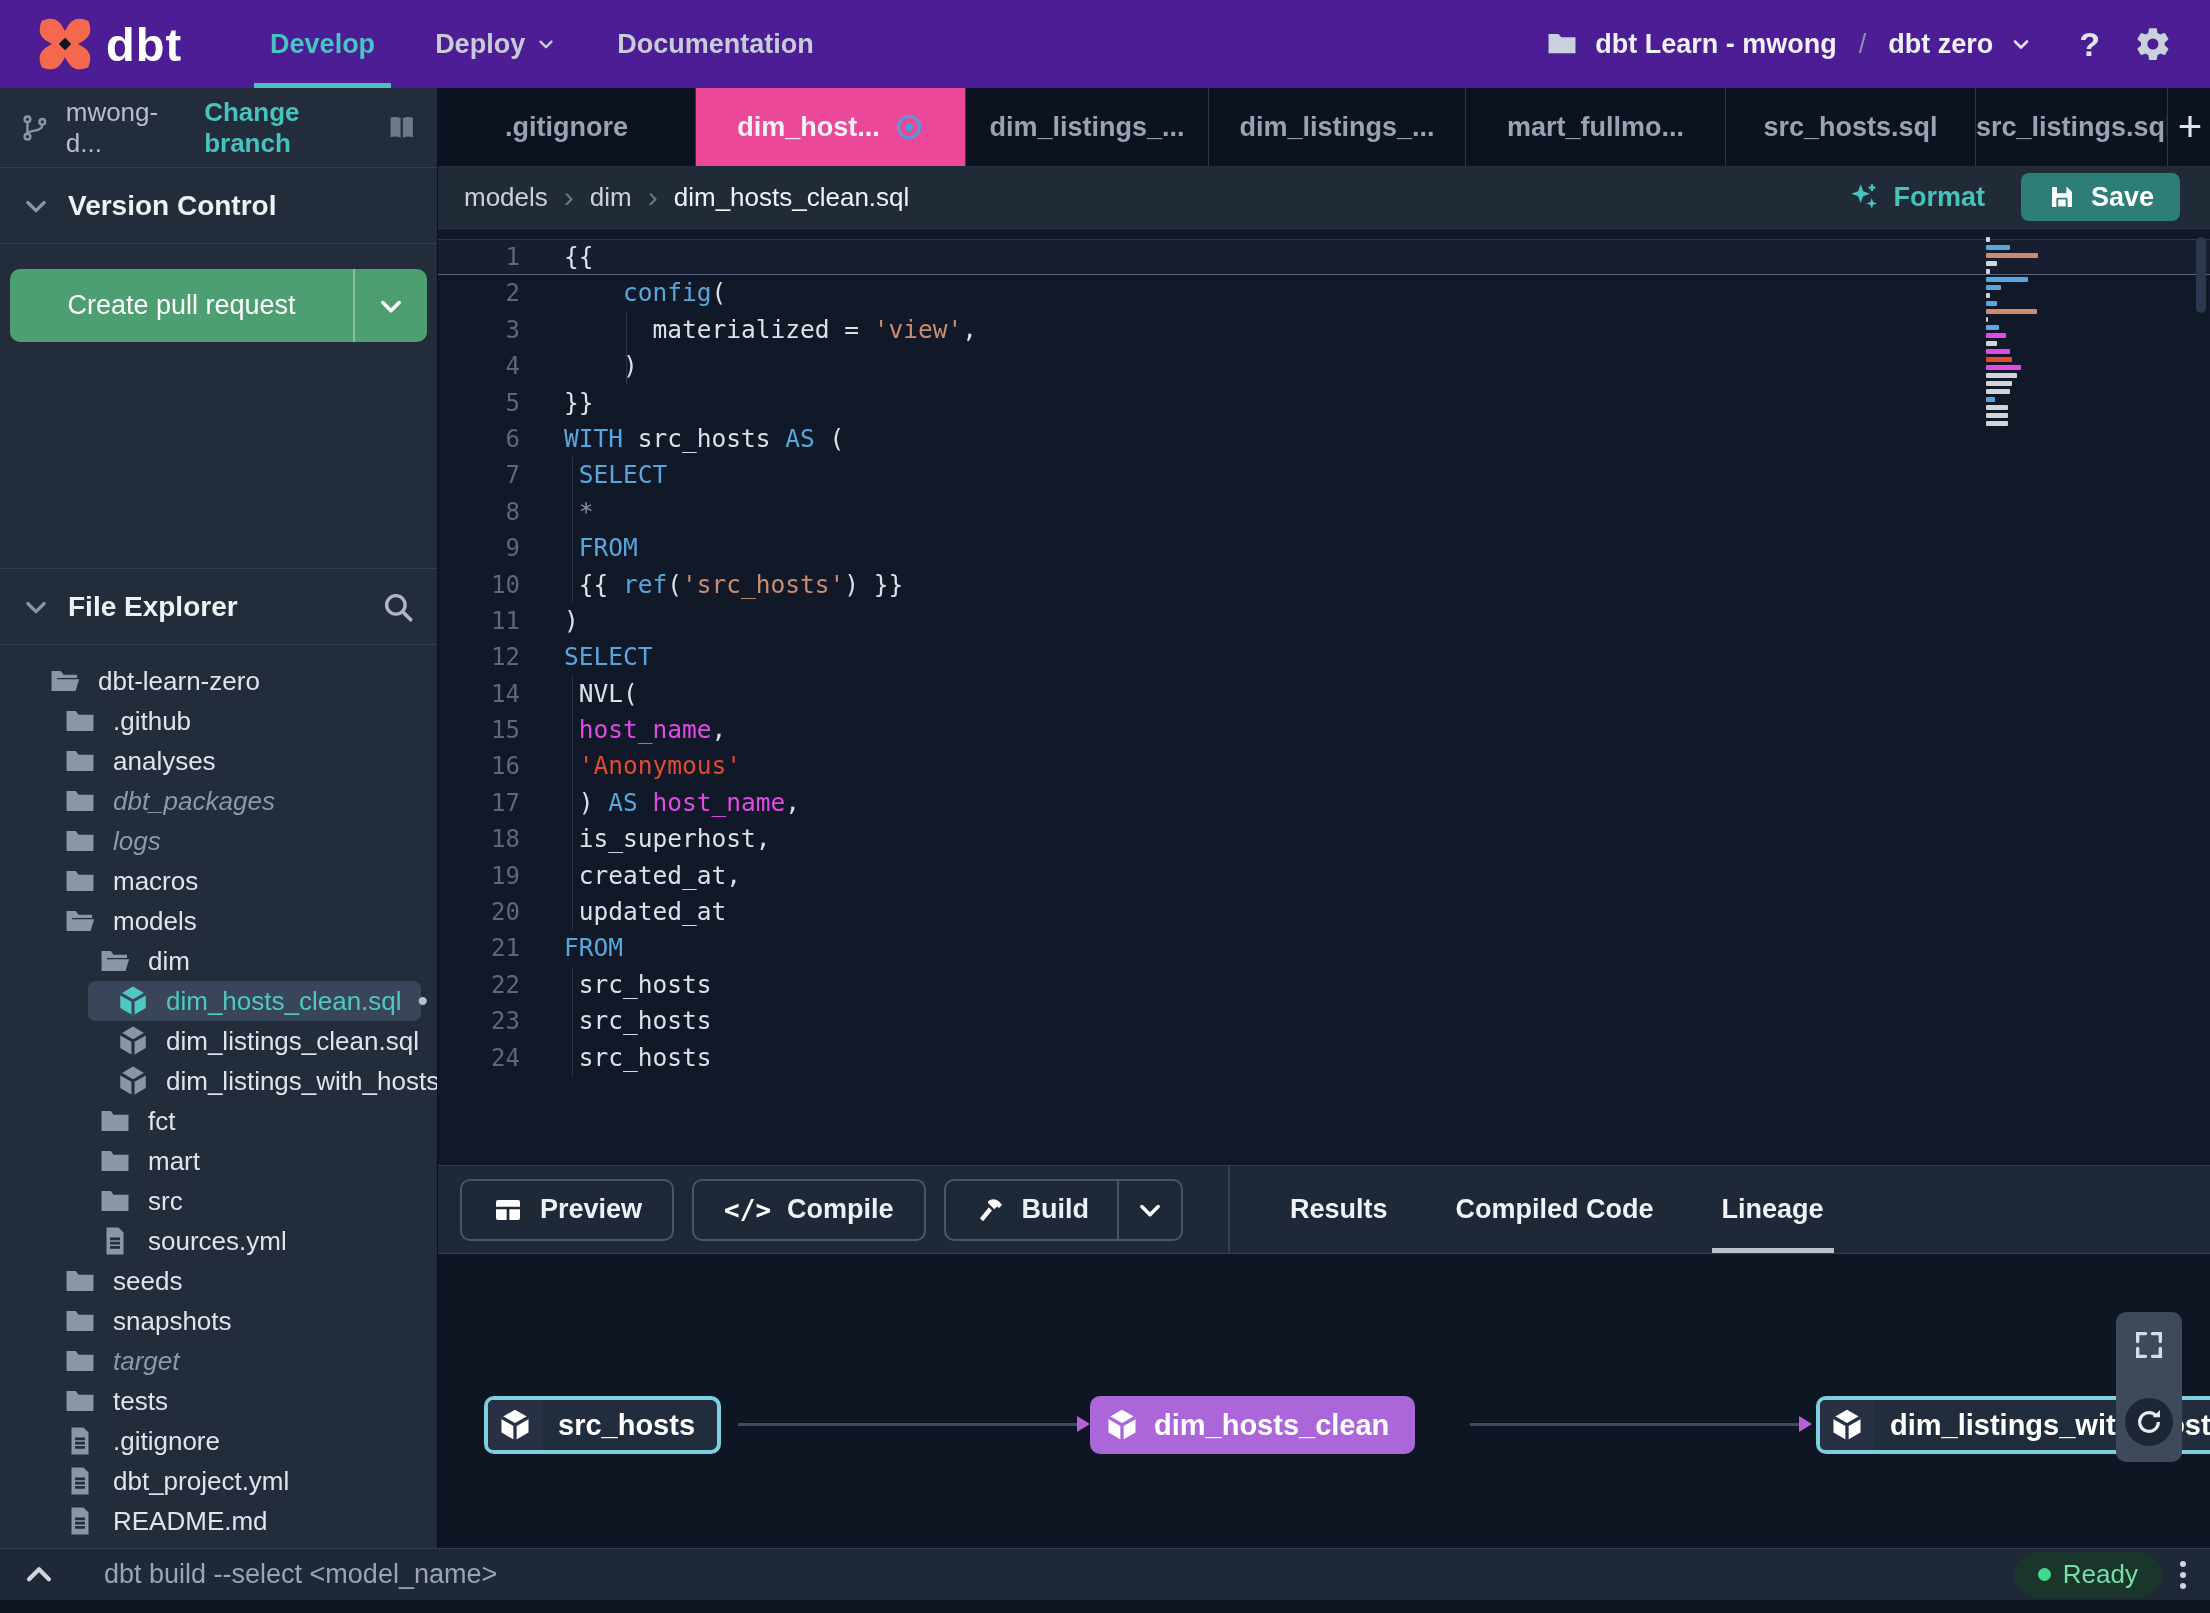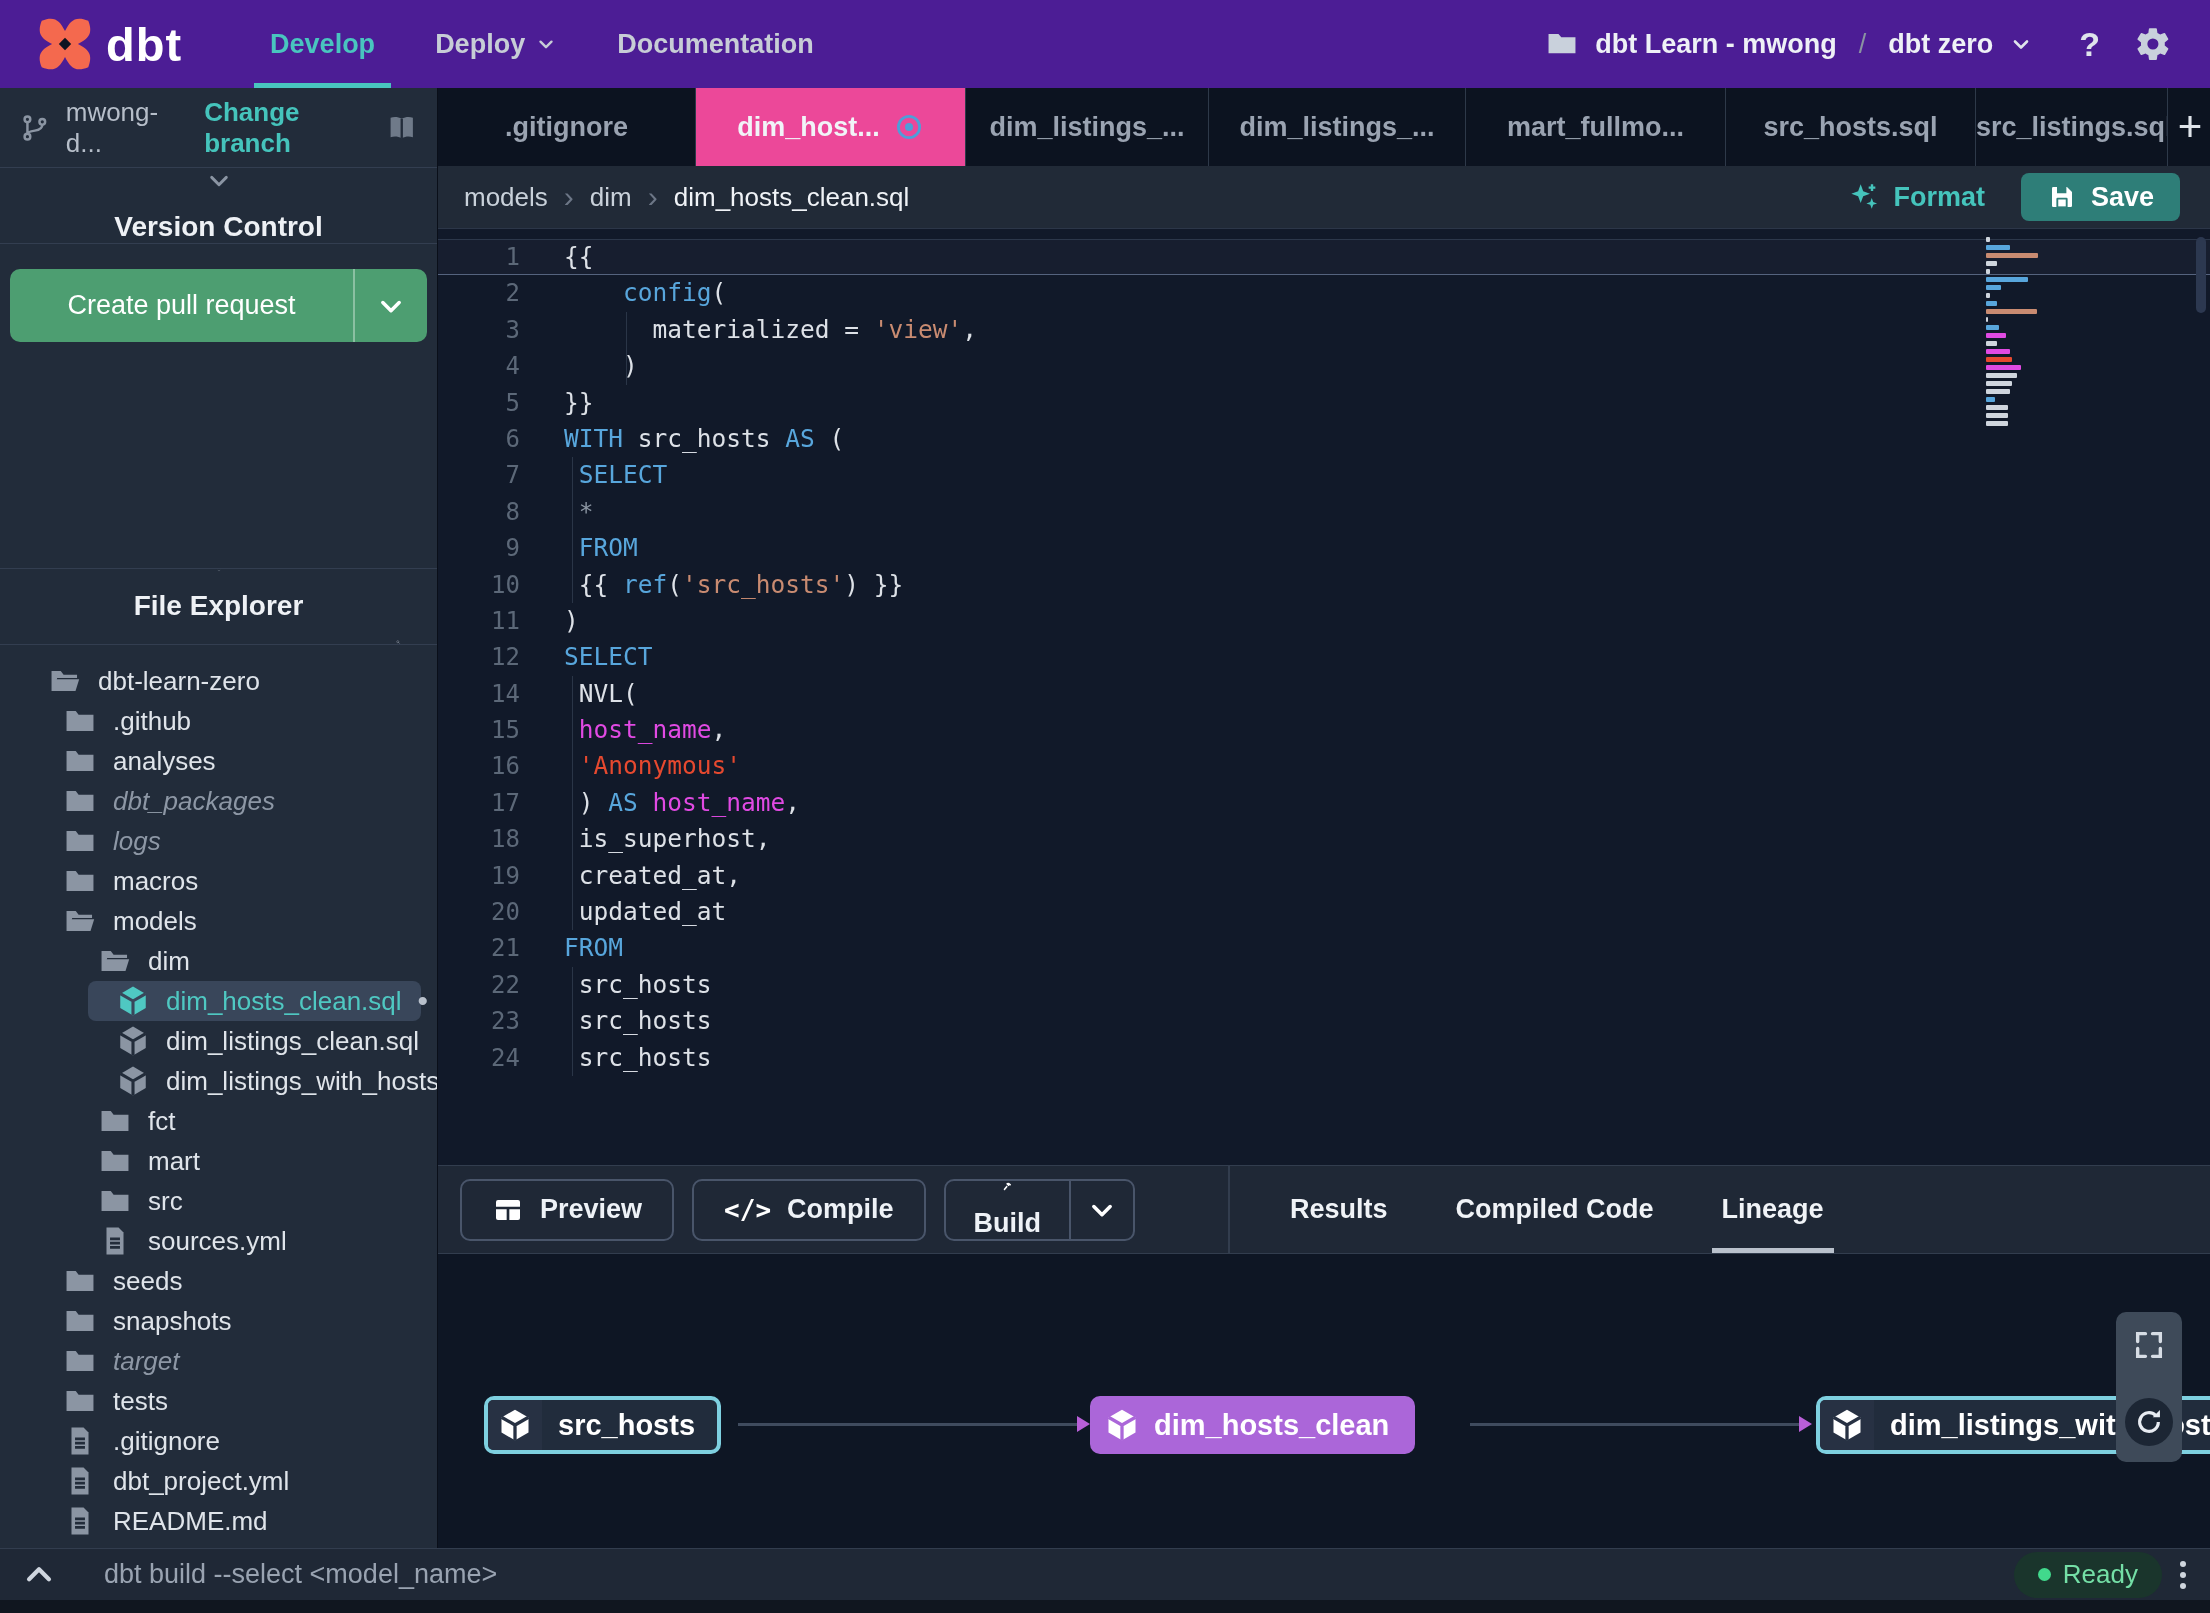--- a/index.html
+++ b/index.html
@@ -21,21 +21,21 @@
   .proj-sep { font-size:27px; color:#8a93a2; margin:0 6px; }
   .help-q { font-size:34px; font-weight:bold; color:#dfe4ec; margin-left:30px; cursor:pointer; }
   .gear { margin-left:18px; cursor:pointer; }
 
   
   .sidebar { position:absolute; top:88px; left:0; width:438px; bottom:65px; background:#222c3a; border-right:1px solid #0a0f19; overflow:hidden; }
   .branch-row { height:80px; display:flex; align-items:center; gap:16px; padding:0 20px; border-bottom:1px solid #333e50; }
   .branch-name { font-size:26px; color:#b6bec9; }
   .change-branch { font-size:26px; font-weight:600; color:#45c4bc; cursor:pointer; margin-left:10px; }
   .book { margin-left:auto; }
-  .vc-header, .fe-header { display:flex; align-items:center; gap:18px; padding:0 22px; font-weight:bold; font-size:28px; color:#eef1f5;flex-direction:column; }
+  .vc-header, .fe-header { display:flex; align-items:center; gap:18px; padding:0 22px; font-weight:bold; font-size:28px; color:#eef1f5; }
   .vc-header { height:76px; border-bottom:1px solid #333e50; }
   .sec-chev { width:28px; height:28px; color:#8b95a3; }
   .create-pr { margin:25px 10px 0 10px; height:73px; display:flex; border-radius:10px; overflow:hidden; background:#4d9e71; cursor:pointer; }
   .pr-main { flex:1; display:flex; align-items:center; justify-content:center; color:#fff; font-size:27px; }
   .pr-div { width:2px; background:rgba(255,255,255,0.35); margin:0; }
   .pr-chev { width:72px; display:flex; align-items:center; justify-content:center; }
   .fe-header { position:absolute; top:480px; left:0; right:0; height:77px; border-top:1px solid #333e50; border-bottom:1px solid #333e50; background:#222c3a; }
   .fe-search { margin-left:auto; color:#aeb6c2; cursor:pointer; }
   .fe-tree { position:absolute; top:557px; bottom:0; left:0; right:0; padding-top:16px; overflow:hidden; }
   .tree-row { height:40px; display:flex; align-items:center; gap:16px; font-size:26px; color:#dfe4ea; cursor:pointer; --cut:#222c3a; }
@@ -76,21 +76,21 @@
   .seg-plain { color:#dde1e7; } .seg-kw { color:#58a6dc; } .seg-str { color:#c98b71; }
   .seg-red { color:#e6492f; } .seg-ident { color:#e14ae3; } .seg-dim { color:#8b95a2; }
   .minimap { position:absolute; top:8px; right:168px; width:56px; }
   .mbar { height:5px; margin-bottom:3px; border-radius:1px; }
   .scrollthumb { position:absolute; right:4px; top:8px; width:10px; height:76px; background:#2c3850; border-radius:5px; }
 
   
   .btoolbar { height:88px; background:#1f2836; border-top:1px solid #323d4e; display:flex; align-items:center; position:relative; flex:none; }
   .act-btn { height:62px; border:2px solid #49556a; border-radius:10px; padding:0 30px; display:flex; align-items:center; gap:16px; font-size:27px; font-weight:600; color:#eef2f7; background:transparent; cursor:pointer; }
   .build-group { margin-left:18px; height:62px; border:2px solid #49556a; border-radius:10px; display:flex; align-items:stretch; overflow:hidden; cursor:pointer; }
-  .build-main { display:flex; align-items:center; gap:16px; padding:0 28px; font-size:27px; font-weight:600; color:#eef2f7;flex-direction:column; }
+  .build-main { display:flex; align-items:center; gap:16px; padding:0 28px; font-size:27px; font-weight:600; color:#eef2f7; }
   .build-div { width:2px; background:#49556a; }
   .build-chev { width:62px; display:flex; align-items:center; justify-content:center; }
   .code-ico { font-family:"DejaVu Sans Mono", monospace; font-size:26px; font-weight:bold; color:#fff; }
   .tb-vdiv { position:absolute; left:790px; top:0; bottom:0; width:2px; background:#323d4e; }
   .rtabs { position:absolute; left:818px; top:0; bottom:0; display:flex; align-items:stretch; }
   .rtab { position:relative; display:flex; align-items:center; padding:0 34px; font-size:27px; font-weight:600; color:#f0f3f7; cursor:pointer; }
   .rtab.active::after { content:""; position:absolute; left:24px; right:24px; bottom:0; height:5px; background:#b9c1cc; }
 
   
   .lineage { height:295px; flex:none; background:#0e1624; border-top:1px solid #323d4e; position:relative; overflow:hidden; }

